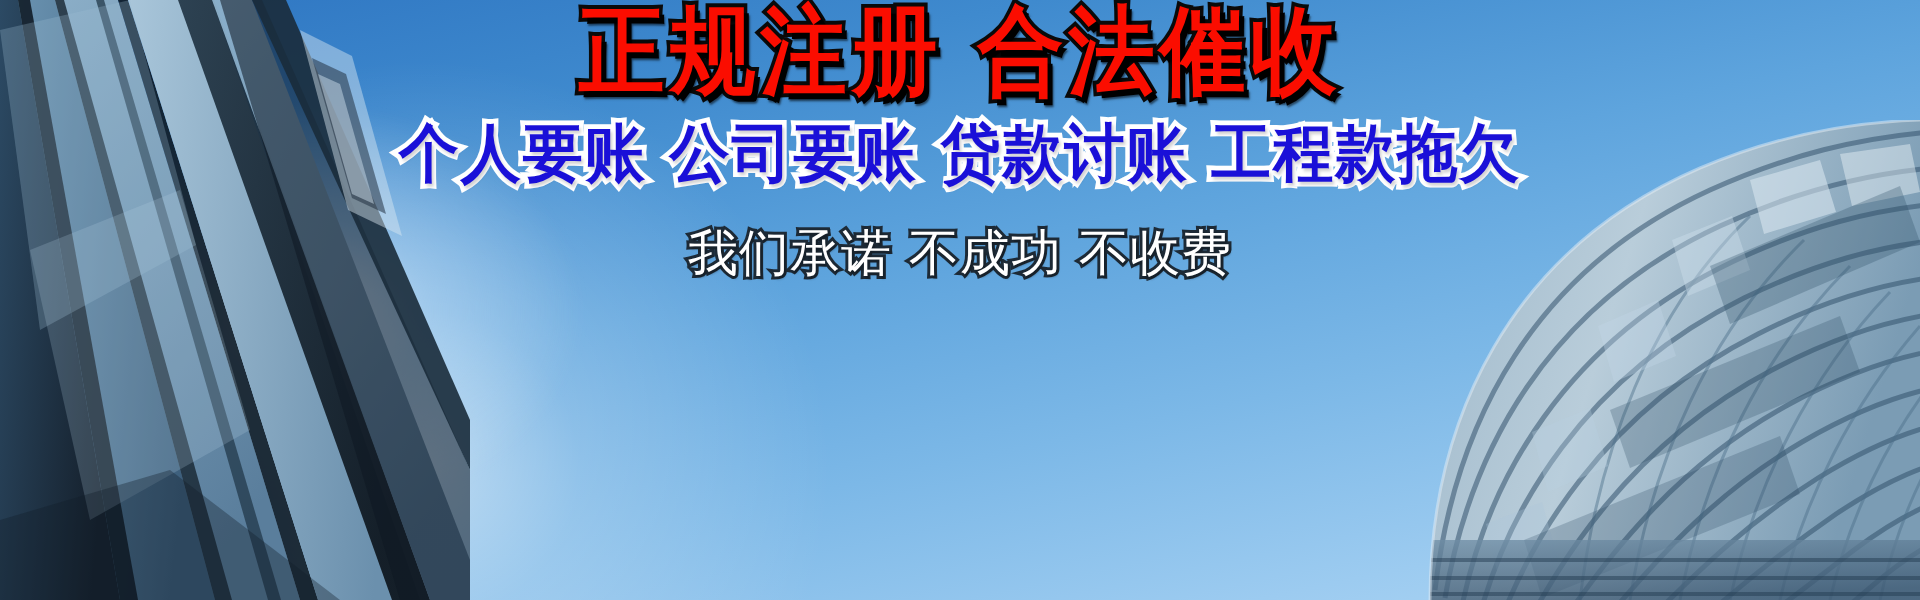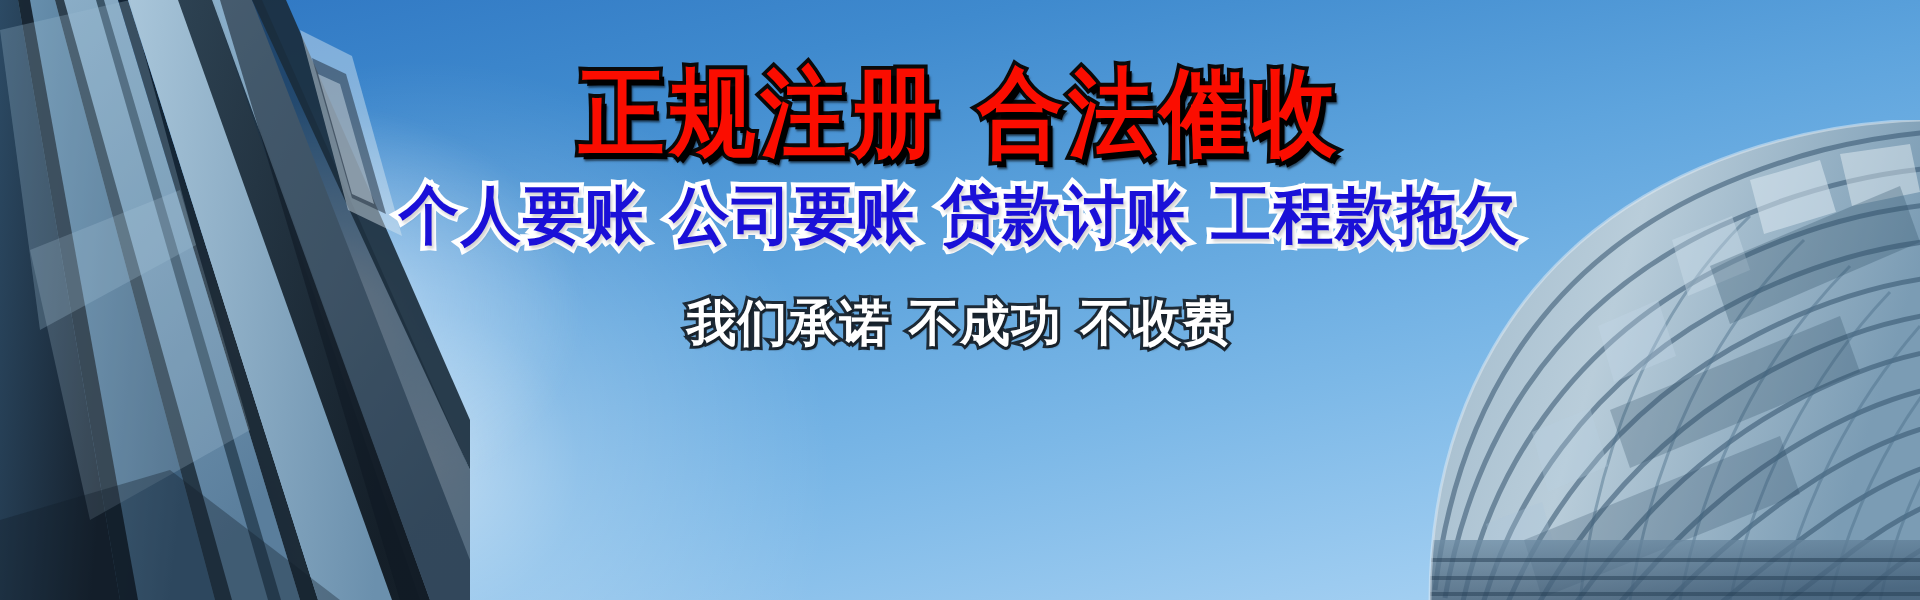--- a/index.html
+++ b/index.html
@@ -56,21 +56,20 @@
   }
 
   
   .content {
     position: absolute;
     inset: 0;
     display: flex;
     flex-direction: column;
     align-items: center;
     justify-content: flex-start;
-    padding-top: 62px;
     box-sizing: border-box;
   }
 
   .headline {
     font-size: 86px;
     font-weight: 700;
     letter-spacing: 5px;
     color: #fb0d00;
     line-height: 1.05;
     white-space: nowrap;
@@ -94,29 +93,29 @@
     -webkit-text-stroke: 9px #ffffff;
     paint-order: stroke fill;
     text-shadow: 2px 3px 3px rgba(0,0,0,0.18);
     margin: 0 0 44px 0;
     transform: scaleY(1.06);
     transform-origin: center top;
   }
 
   .tagline {
     font-size: 50px;
-    font-weight: 700;
+    font-weight: 400;
     letter-spacing: 1px;
     color: #ffffff;
     line-height: 1.05;
     white-space: nowrap;
     -webkit-text-stroke: 6px #1d2a36;
     paint-order: stroke fill;
     text-shadow: 2px 3px 2px rgba(0,0,0,0.25);
-    margin: 8px;
+    margin: 0;
   }
 </style>
 </head>
 <body>
 
 <div class="banner">
 
   <div class="sky"></div>
   <div class="sun-glow"></div>
 

